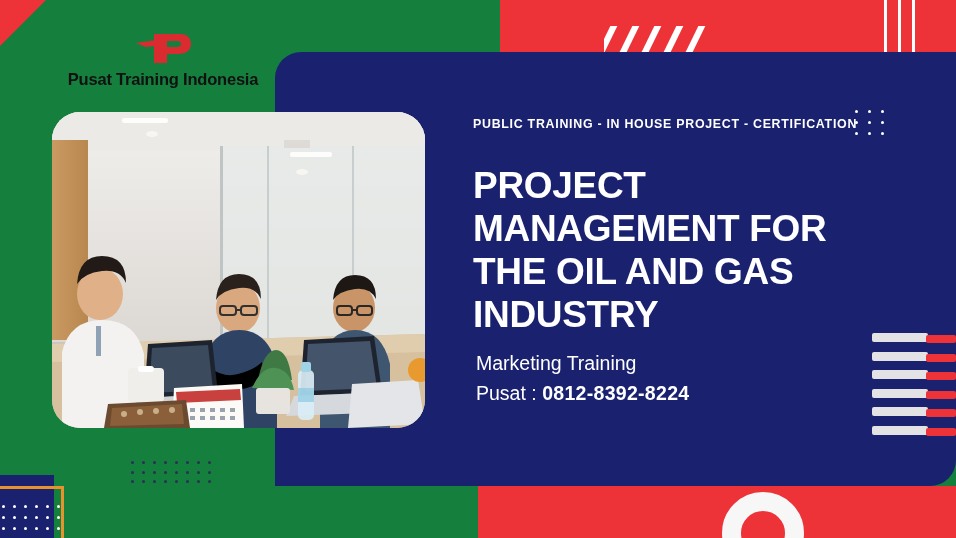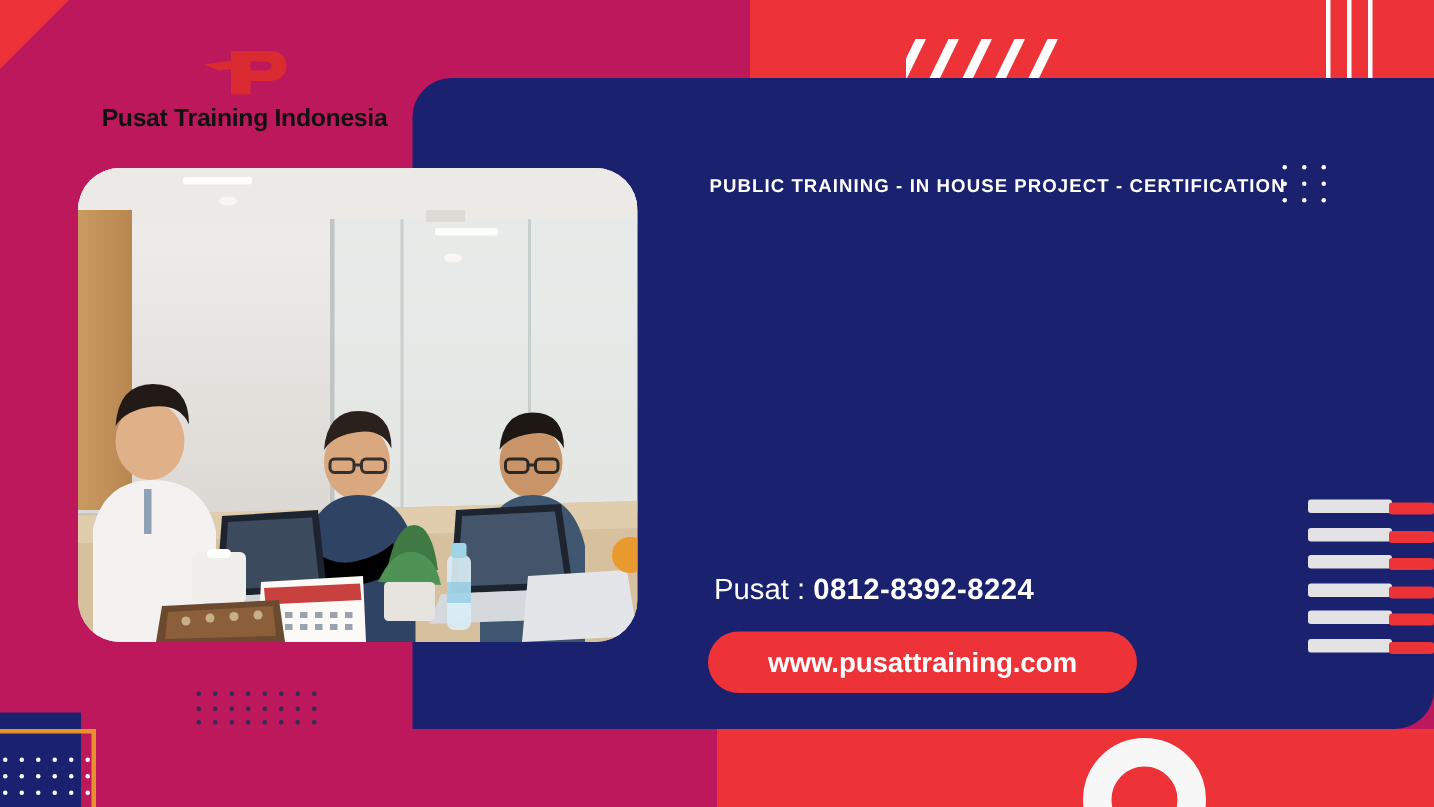--- a/index.html
+++ b/index.html
@@ -8,21 +8,21 @@
     background: #ffffff;
   }
   body {
     font-family: "Liberation Sans", sans-serif;
   }
   #banner {
     position: relative;
     width: 956px;
     height: 538px;
     overflow: hidden;
-    background: #be185d;
+    background: #15803d;
   }
 
   
   .corner-triangle {
     position: absolute;
     top: 0; left: 0;
     width: 0; height: 0;
     border-top: 46px solid #ee3338;
     border-right: 46px solid transparent;
   }
@@ -422,28 +422,27 @@
       <div class="dot-w" style="left: 13px; top: 0px;"></div>
       <div class="dot-w" style="left: 26px; top: 0px;"></div>
       <div class="dot-w" style="left: 0px; top: 11px;"></div>
       <div class="dot-w" style="left: 13px; top: 11px;"></div>
       <div class="dot-w" style="left: 26px; top: 11px;"></div>
       <div class="dot-w" style="left: 0px; top: 22px;"></div>
       <div class="dot-w" style="left: 13px; top: 22px;"></div>
       <div class="dot-w" style="left: 26px; top: 22px;"></div>
     </div>
 
-
+  <div class="headline">PROJECT MANAGEMENT FOR THE OIL AND GAS INDUSTRY</div>
+
+  <div class="subtitle">Marketing Training</div>
   <div class="contact-line">
     <span>Pusat : </span><span class="phone">0812-8392-8224</span>
   </div>
 
-  <div class="cta-button">
-    <span>www.pusattraining.com</span>
-  </div>
 
   <div class="stripe-stack" id="stripes">
       <div class="stripe-row" style="top: 0px;">
         <div class="stripe-light"></div>
         <div class="stripe-red"></div>
       </div>
       <div class="stripe-row" style="top: 18.5px;">
         <div class="stripe-light"></div>
         <div class="stripe-red"></div>
       </div>

